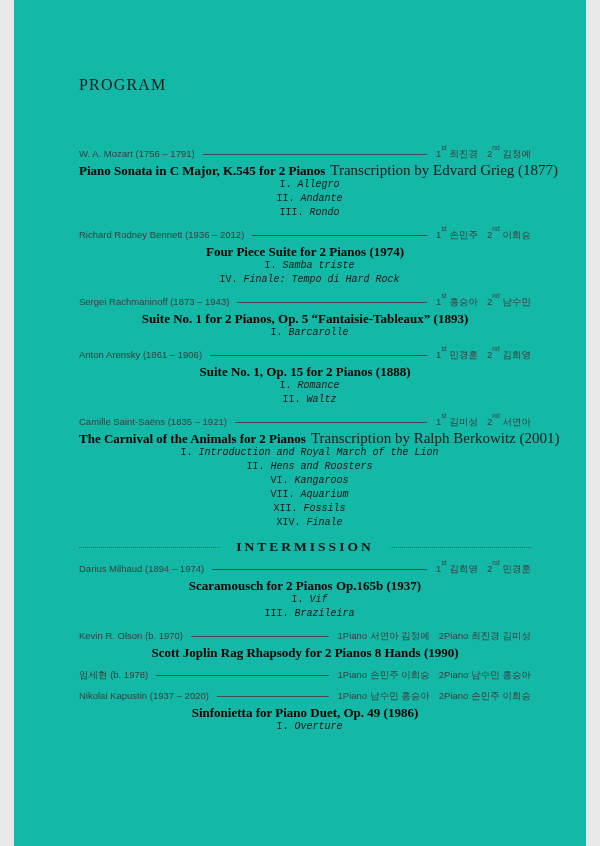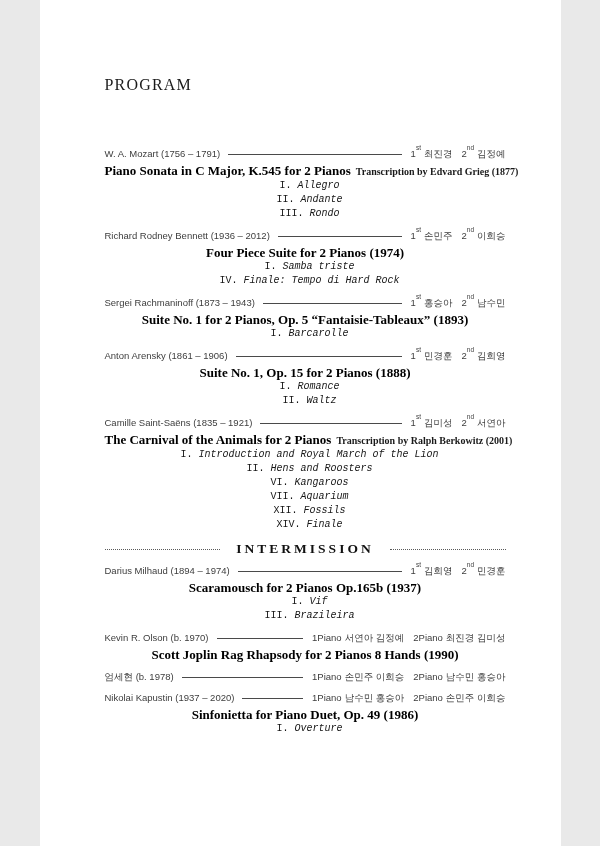--- a/index.html
+++ b/index.html
@@ -1,21 +1,21 @@
 <!DOCTYPE html>
 <html><head>
 <meta charset="utf-8">
 <style>
   html, body { margin: 0; padding: 0; background: #e9e9e9; }
   .page {
     position: relative;
-    width: 521px;
+    width: 572px;
     height: 846px;
     margin: 0 auto;
-    background: #ffffff;
+    background: #14b8a6;
     box-sizing: border-box;
     padding: 76px 55px 0 65px;
     overflow: hidden;
     font-family: "Liberation Serif", serif;
     color: #111;
   }
   .program-title {
     font-family: "Liberation Serif", serif;
     font-size: 16px;
     letter-spacing: 1.2px;
@@ -57,22 +57,22 @@
   .entry-title {
     margin-top: 3px;
     line-height: 15px;
     font-size: 13px;
     font-weight: 700;
     color: #000;
     font-family: "Liberation Serif", serif;
     white-space: nowrap;
   }
   .title-sub {
-    font-weight: 700;
-    font-size: 10px;
+    font-weight: 400;
+    font-size: 15px;
     margin-left: 5px;
     color: #1a1a1a;
   }
   .movements { padding-left: 9px; font-family: Liberation Mono, monospace; }
   .movement {
     line-height: 14px;
     font-size: 10px;
     color: #151515;
     white-space: nowrap;
   }

